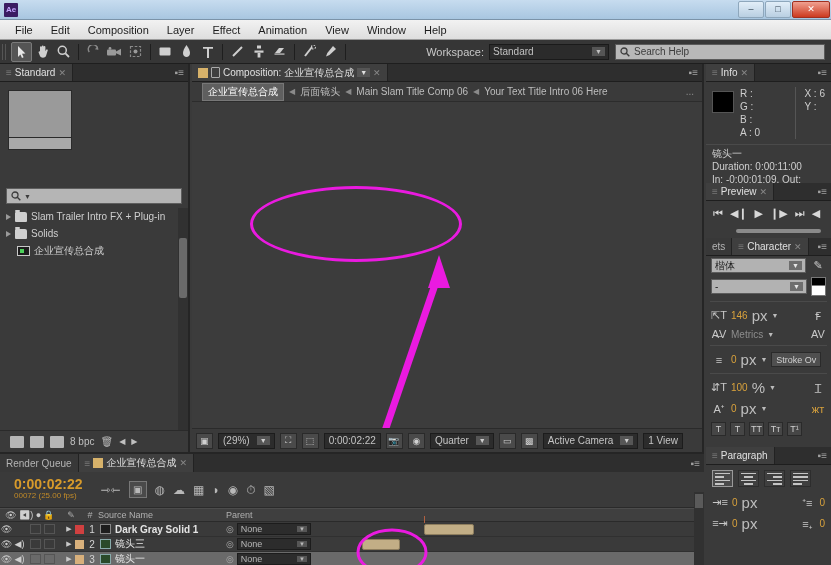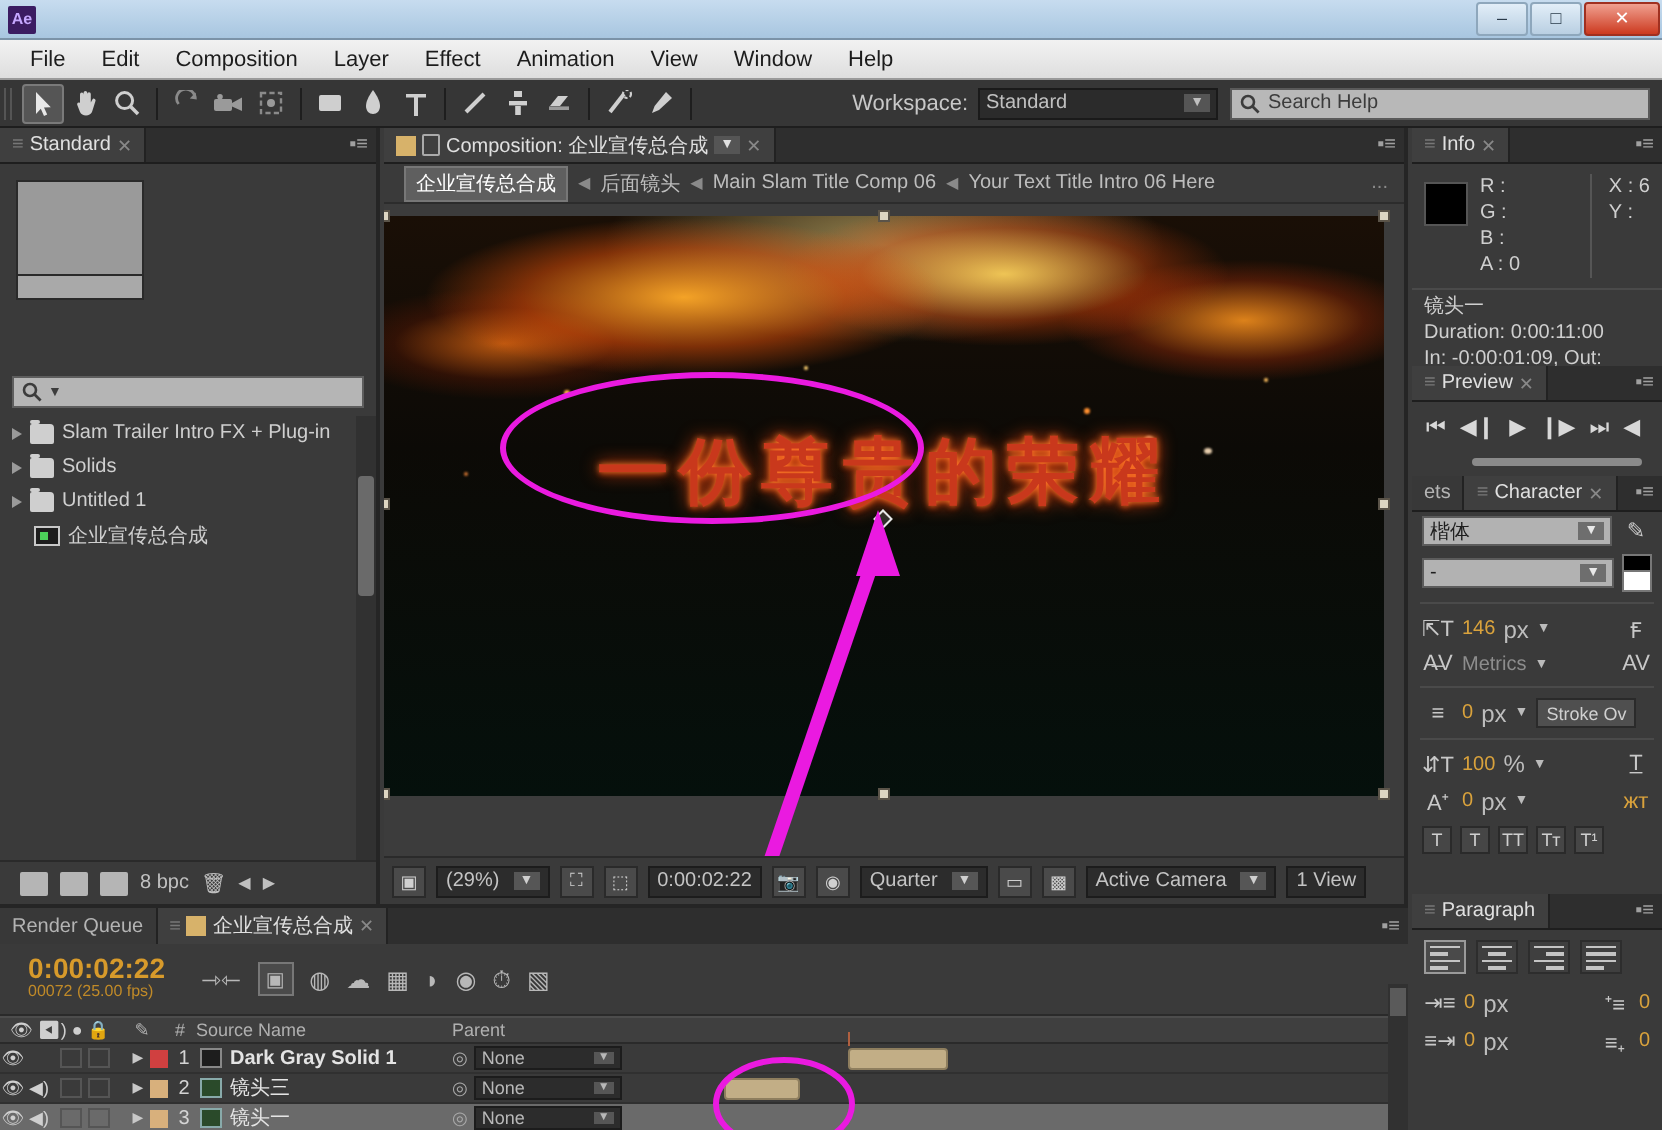--- a/index.html
+++ b/index.html
@@ -199,21 +199,21 @@
   .pv-slider { height:4px; margin:3px 10px 0 30px; background:#8a8a8a; border-radius:2px; }
 
   #character-panel { position:absolute; left:706px; top:238px; width:125px; height:208px; background:#3a3a3a; }
   .char-row { display:flex; align-items:center; gap:4px; padding:2px 5px; }
   .char-field {
     flex:1; height:15px; background:#b2b2b2; border:1px solid #5c5c5c;
     display:flex; align-items:center; padding:0 3px; font-size:10px; color:#1e1e1e;
   }
   .char-field .arr { margin-left:auto; font-size:7px; background:#6e6e6e; color:#e8e8e8; padding:1px 3px; }
   .char-val { color:#d9a23c; font-size:10px; }
-  .char-unit { color:#bdbdbd; font-size:12px; }
+  .char-unit { color:#bdbdbd; font-size:15px; }
   .char-ic { color:#c8c8c8; font-size:11px; width:16px; text-align:center; }
   .char-sep { height:1px; background:#4a4a4a; margin:3px 4px; }
   .swatch-fill { width:15px; height:11px; background:#000; border:1px solid #777; }
   .swatch-stroke { width:15px; height:11px; background:#fff; border:1px solid #777; margin-top:-3px; }
   .stroke-btn { height:15px; background:#4f4f4f; border:1px solid #2a2a2a; font-size:9px; color:#d0d0d0; padding:0 4px; display:flex; align-items:center; }
   .char-tbtns { display:flex; gap:4px; padding:3px 5px; }
   .tbtn { width:15px; height:14px; background:#464646; border:1px solid #2a2a2a; color:#d0d0d0; font-size:9px; display:flex; align-items:center; justify-content:center; }
 
   #paragraph-panel { position:absolute; left:706px; top:447px; width:125px; height:118px; background:#3a3a3a; }
   .align-row { display:flex; gap:5px; padding:5px 6px; }
@@ -407,25 +407,20 @@
       <div class="proj-row">
         <span class="tri"></span>
         <span class="folder-ic"></span>
         <span>Slam Trailer Intro FX + Plug-in</span>
       </div>
       <div class="proj-row">
         <span class="tri"></span>
         <span class="folder-ic"></span>
         <span>Solids</span>
       </div>
-      <div class="proj-row">
-        <span class="tri"></span>
-        <span class="folder-ic"></span>
-        <span>Untitled 1</span>
-      </div>
       <div class="proj-row" style="padding-left:17px">
         <span class="comp-ic"></span>
         <span>企业宣传总合成</span>
       </div>
       <div class="proj-scroll">
         <div class="thumb"></div>
       </div>
     </div>
 
     <div class="proj-footer">
@@ -456,41 +451,20 @@
       <span class="crumb-sep">◀</span>
       <span>后面镜头</span>
       <span class="crumb-sep">◀</span>
       <span>Main Slam Title Comp 06</span>
       <span class="crumb-sep">◀</span>
       <span>Your Text Title Intro 06 Here</span>
       <span style="margin-left:auto;padding-right:8px;color:#8a8a8a">...</span>
     </div>
 
     <div class="viewer">
-      <div class="canvas-wrap">
-        <div class="canvas">
-          <div class="ember" style="left:18%;top:30%;width:3px;height:3px;background:#ffb648;"></div>
-          <div class="ember" style="left:42%;top:26%;width:2px;height:2px;background:#ffd070;"></div>
-          <div class="ember" style="left:70%;top:33%;width:3px;height:3px;background:#ff9030;"></div>
-          <div class="ember" style="left:88%;top:28%;width:2px;height:2px;background:#ffc060;"></div>
-          <div class="ember" style="left:8%;top:44%;width:2px;height:2px;background:#c97030;"></div>
-          <div class="ember" style="left:82%;top:40%;width:4px;height:3px;background:#e8cfae;"></div>
-          <div class="ember" style="left:76%;top:38%;width:5px;height:4px;background:#d8c4a6;"></div>
-          <div class="comp-text">一份尊贵的荣耀</div>
-          <div class="anchor-pt" style="left:246px;top:148px"></div>
-        </div>
-        <div class="sel-handle" style="left:-3px;top:-3px"></div>
-        <div class="sel-handle" style="left:247px;top:-3px"></div>
-        <div class="sel-handle" style="left:497px;top:-3px"></div>
-        <div class="sel-handle" style="left:-3px;top:141px"></div>
-        <div class="sel-handle" style="left:497px;top:141px"></div>
-        <div class="sel-handle" style="left:-3px;top:286px"></div>
-        <div class="sel-handle" style="left:247px;top:286px"></div>
-        <div class="sel-handle" style="left:497px;top:286px"></div>
-      </div>
 
       <div class="annot-ellipse" style="left:58px;top:84px;width:212px;height:76px;"></div>
 
       <svg class="annot-arrow" style="left:0;top:0;width:512px;height:364px" viewBox="0 0 512 364">
         <line x1="181" y1="364" x2="247" y2="171" stroke="#ea1ae0" stroke-width="7"></line>
         <path d="M247 153 L258 186 L236 186 Z" fill="#ea1ae0"></path>
       </svg>
     </div>
 
     <div class="viewer-toolbar">

